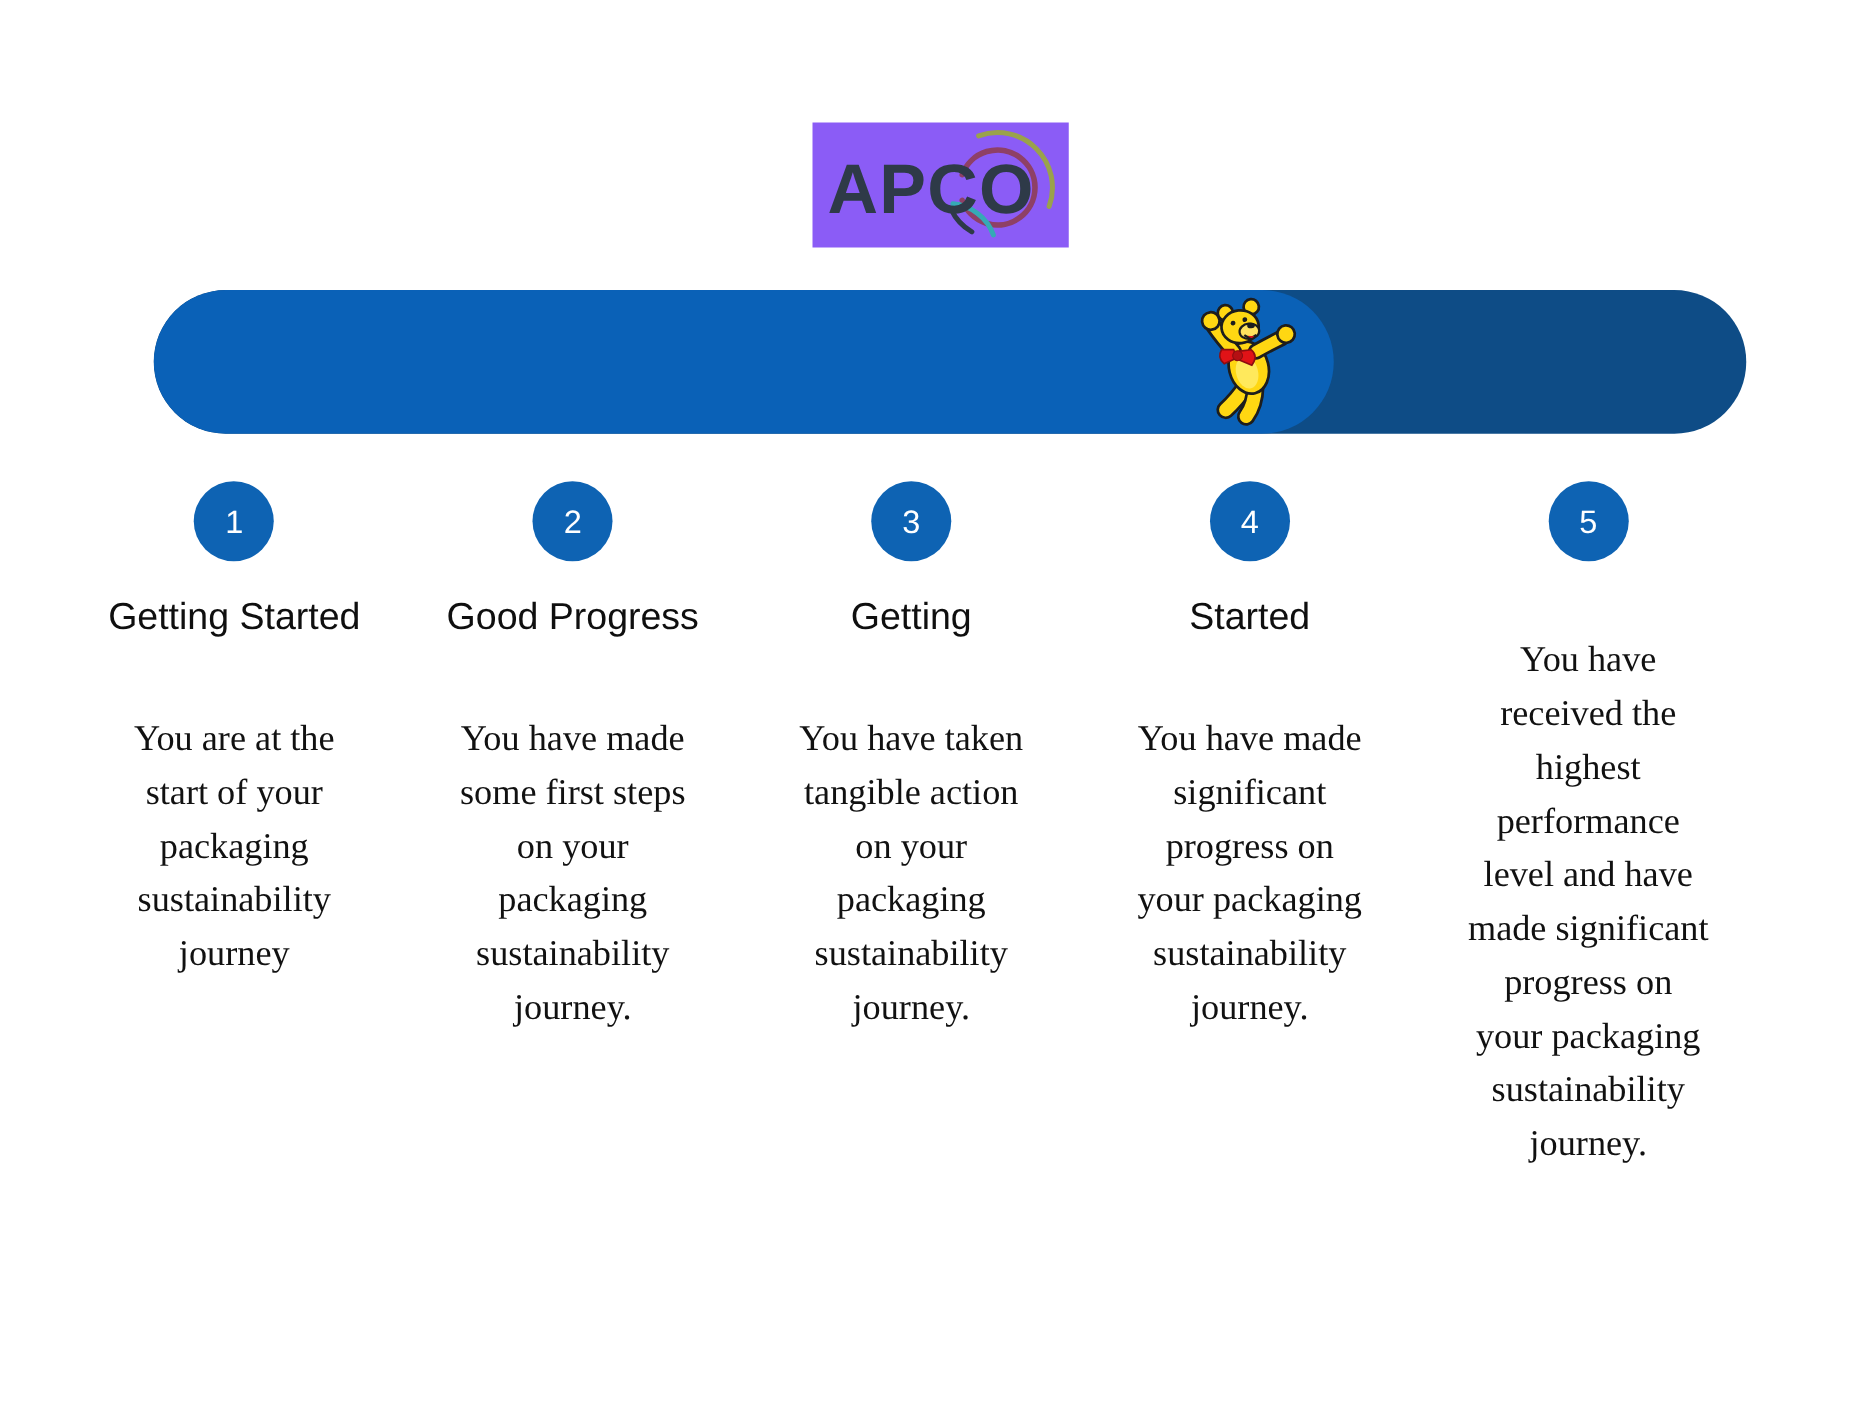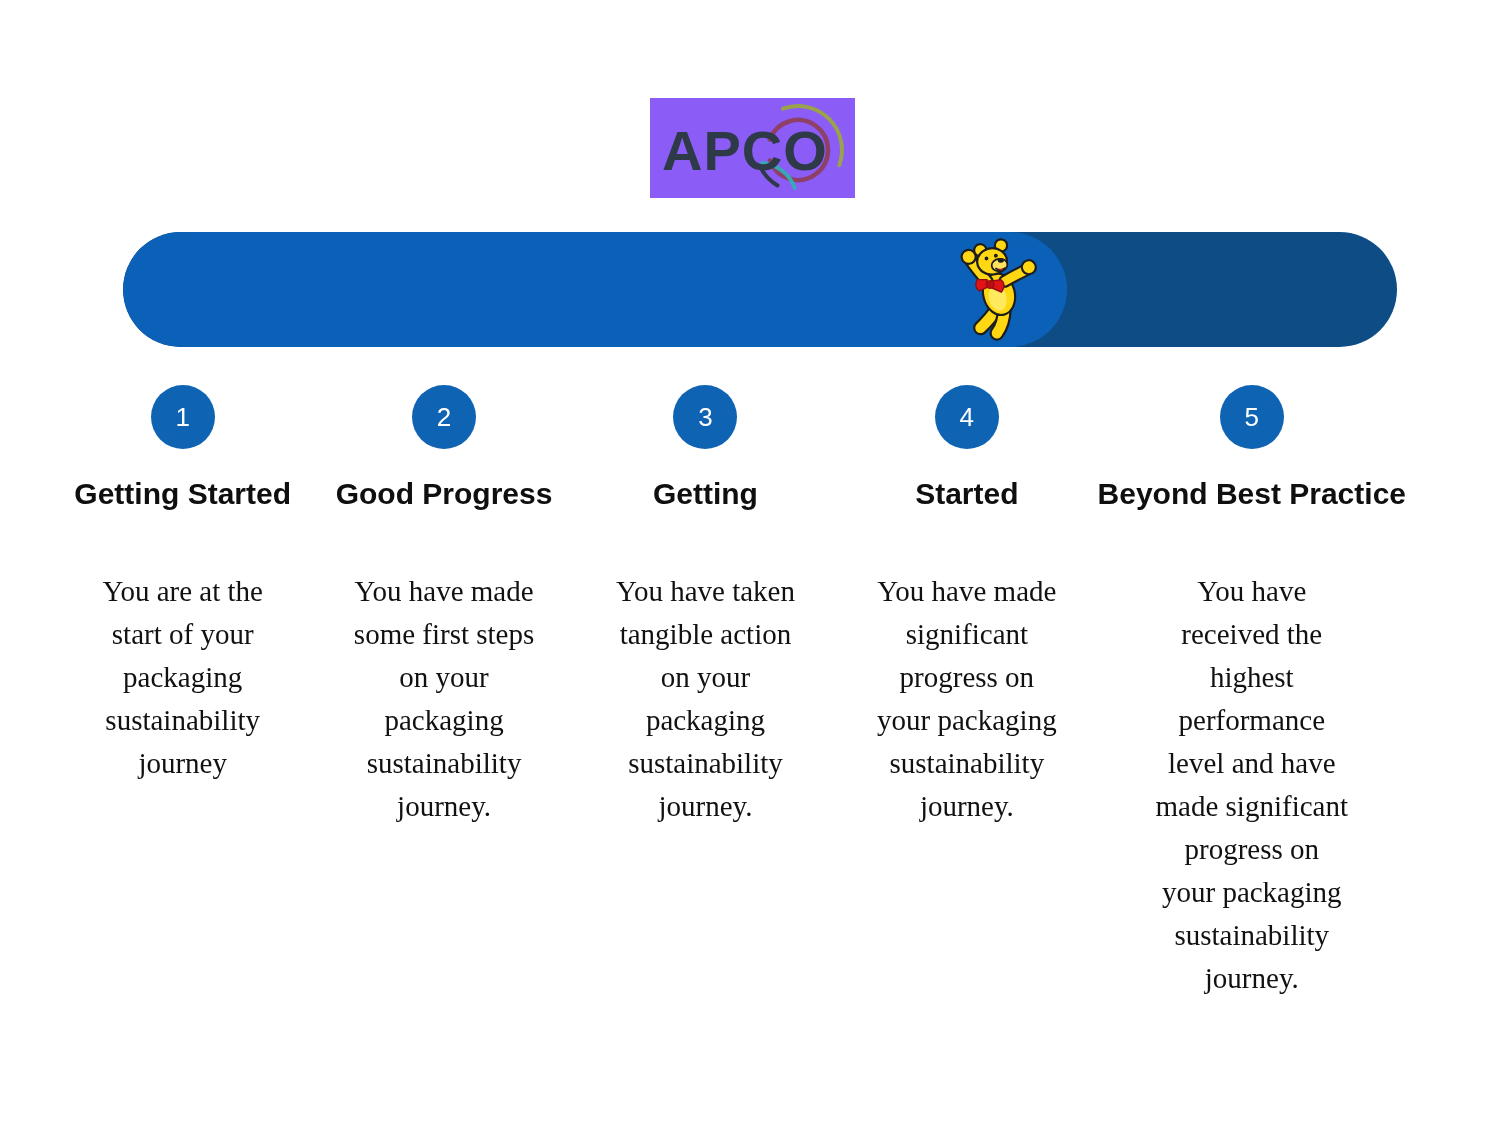--- a/index.html
+++ b/index.html
@@ -52,21 +52,21 @@
     margin:0 auto;
     border-radius:50%;
     background:#0e63b3;
     color:#ffffff;
     font-size:26px;
     display:flex; align-items:center; justify-content:center;
   }
   .title {
     margin-top:27px;
     font-size:30px;
-    font-weight:bold;
+    font-weight:normal;
     color:#0f0f0f;
     white-space:nowrap;
     line-height:36px;
   }
   .desc {
     margin-top:58px;
     font-size:29px;
     line-height:43px;
     color:#111111;
     white-space:pre-line;
@@ -174,21 +174,20 @@
     <div class="desc">You have made
 significant
 progress on
 your packaging
 sustainability
 journey.</div>
   </div>
 
   <div class="step">
     <div class="circle" style="background-color: rgb(14, 99, 179);">5</div>
-    <div class="title">Beyond Best Practice</div>
     <div class="desc">You have
 received the
 highest
 performance
 level and have
 made significant
 progress on
 your packaging
 sustainability
 journey.</div>

